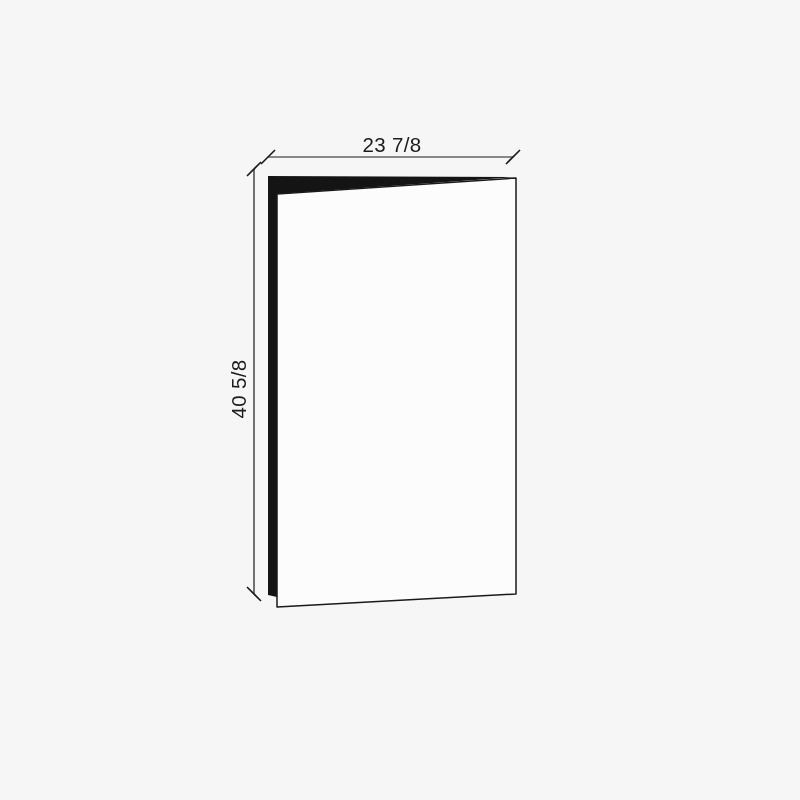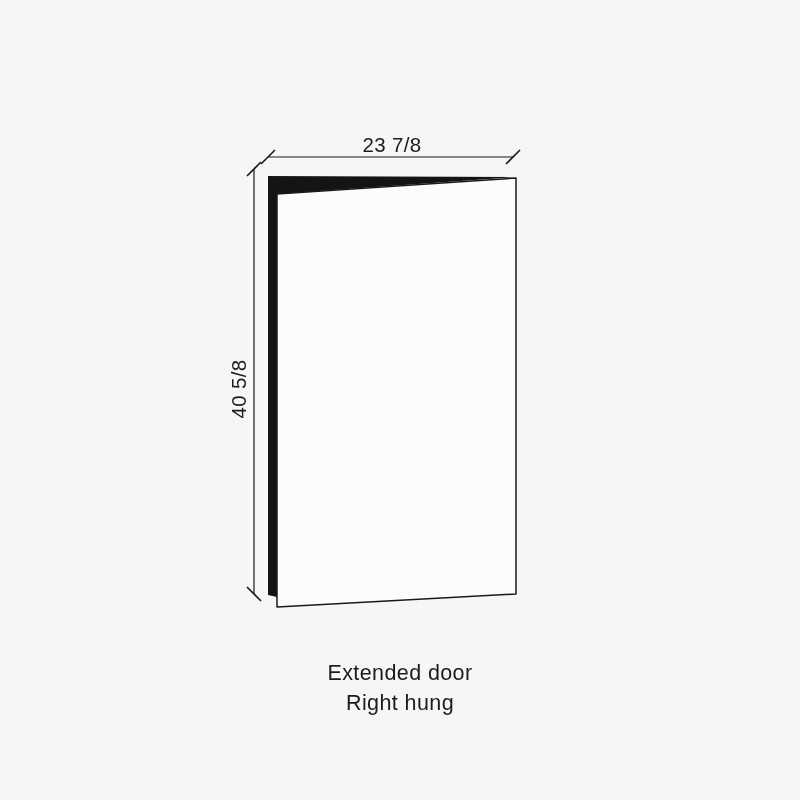--- a/index.html
+++ b/index.html
@@ -59,18 +59,14 @@
     </g>
 
     <g>
       <line x1="254" y1="169" x2="254" y2="594" stroke="#1a1a1a" stroke-width="1.2"></line>
       <line x1="247" y1="176" x2="261" y2="162" stroke="#1a1a1a" stroke-width="1.6"></line>
       <line x1="247" y1="587" x2="261" y2="601" stroke="#1a1a1a" stroke-width="1.6"></line>
       <text class="dim-text" transform="translate(246,389) rotate(-90)" text-anchor="middle" fill="#1c1c1c">40 5/8</text>
     </g>
   </svg>
 
-  <div class="caption">
-    <div>Extended door</div>
-    <div>Right hung</div>
-  </div>
 
 </div>
 
 </body></html>

